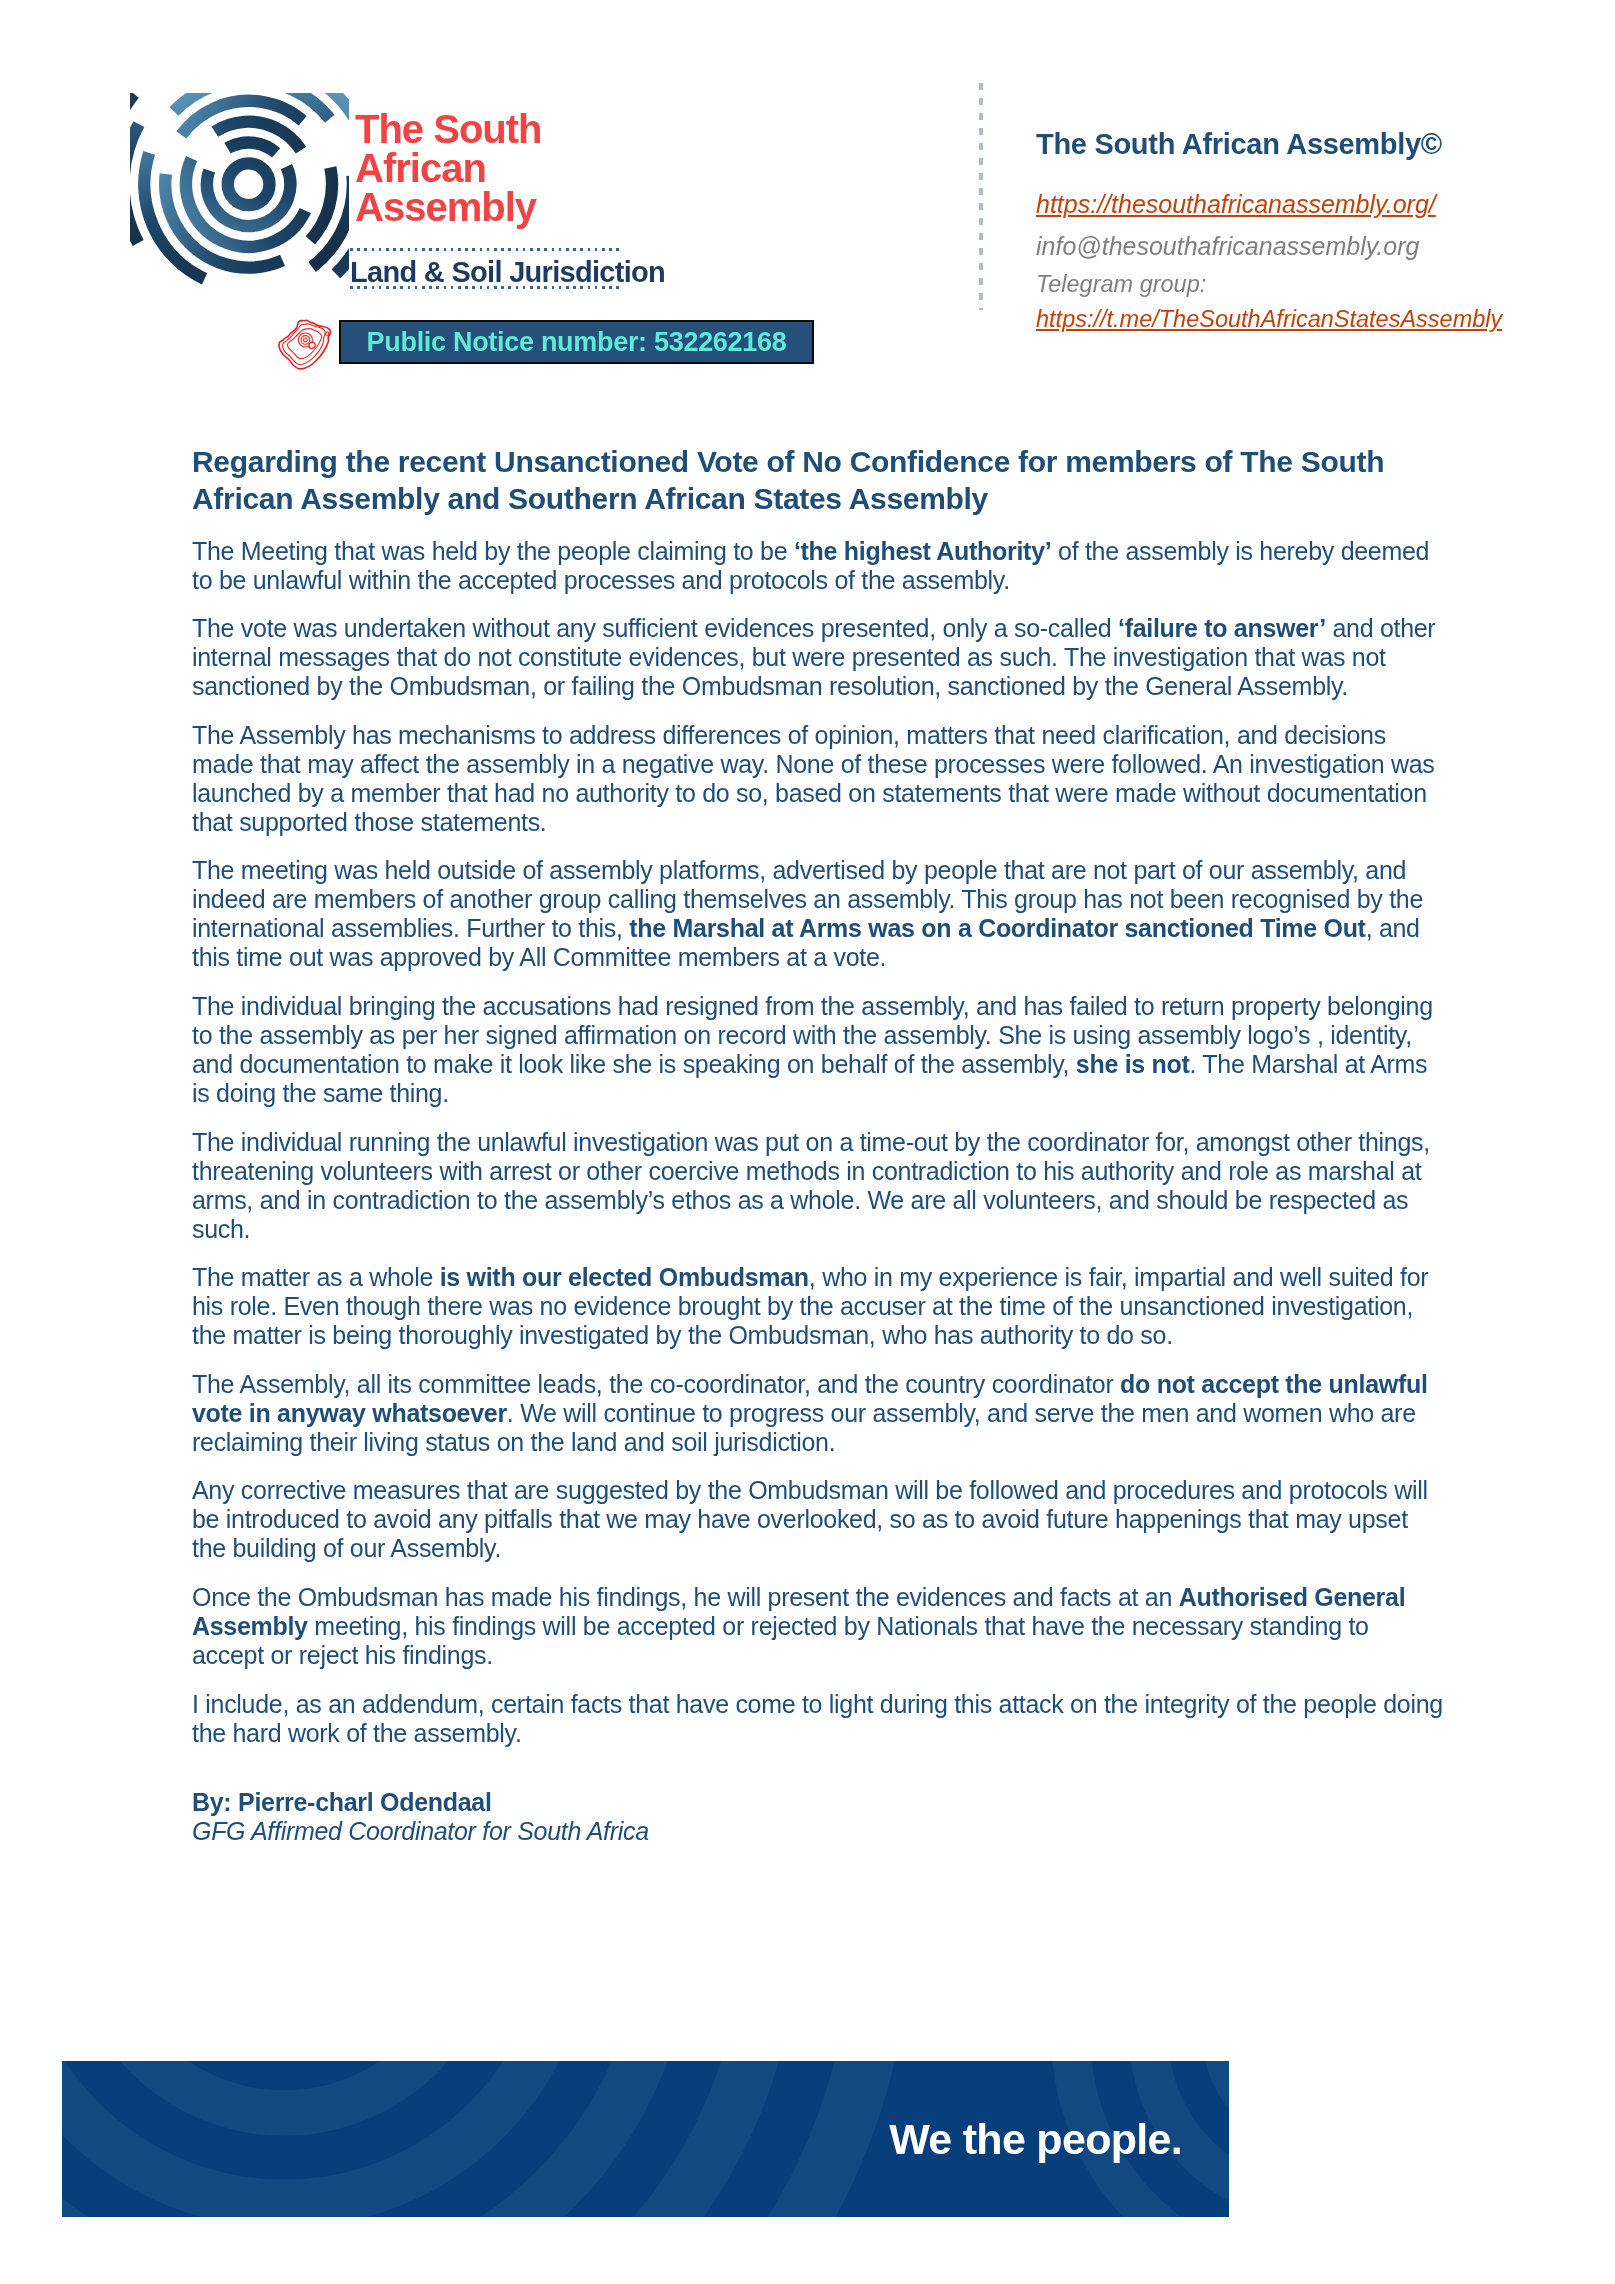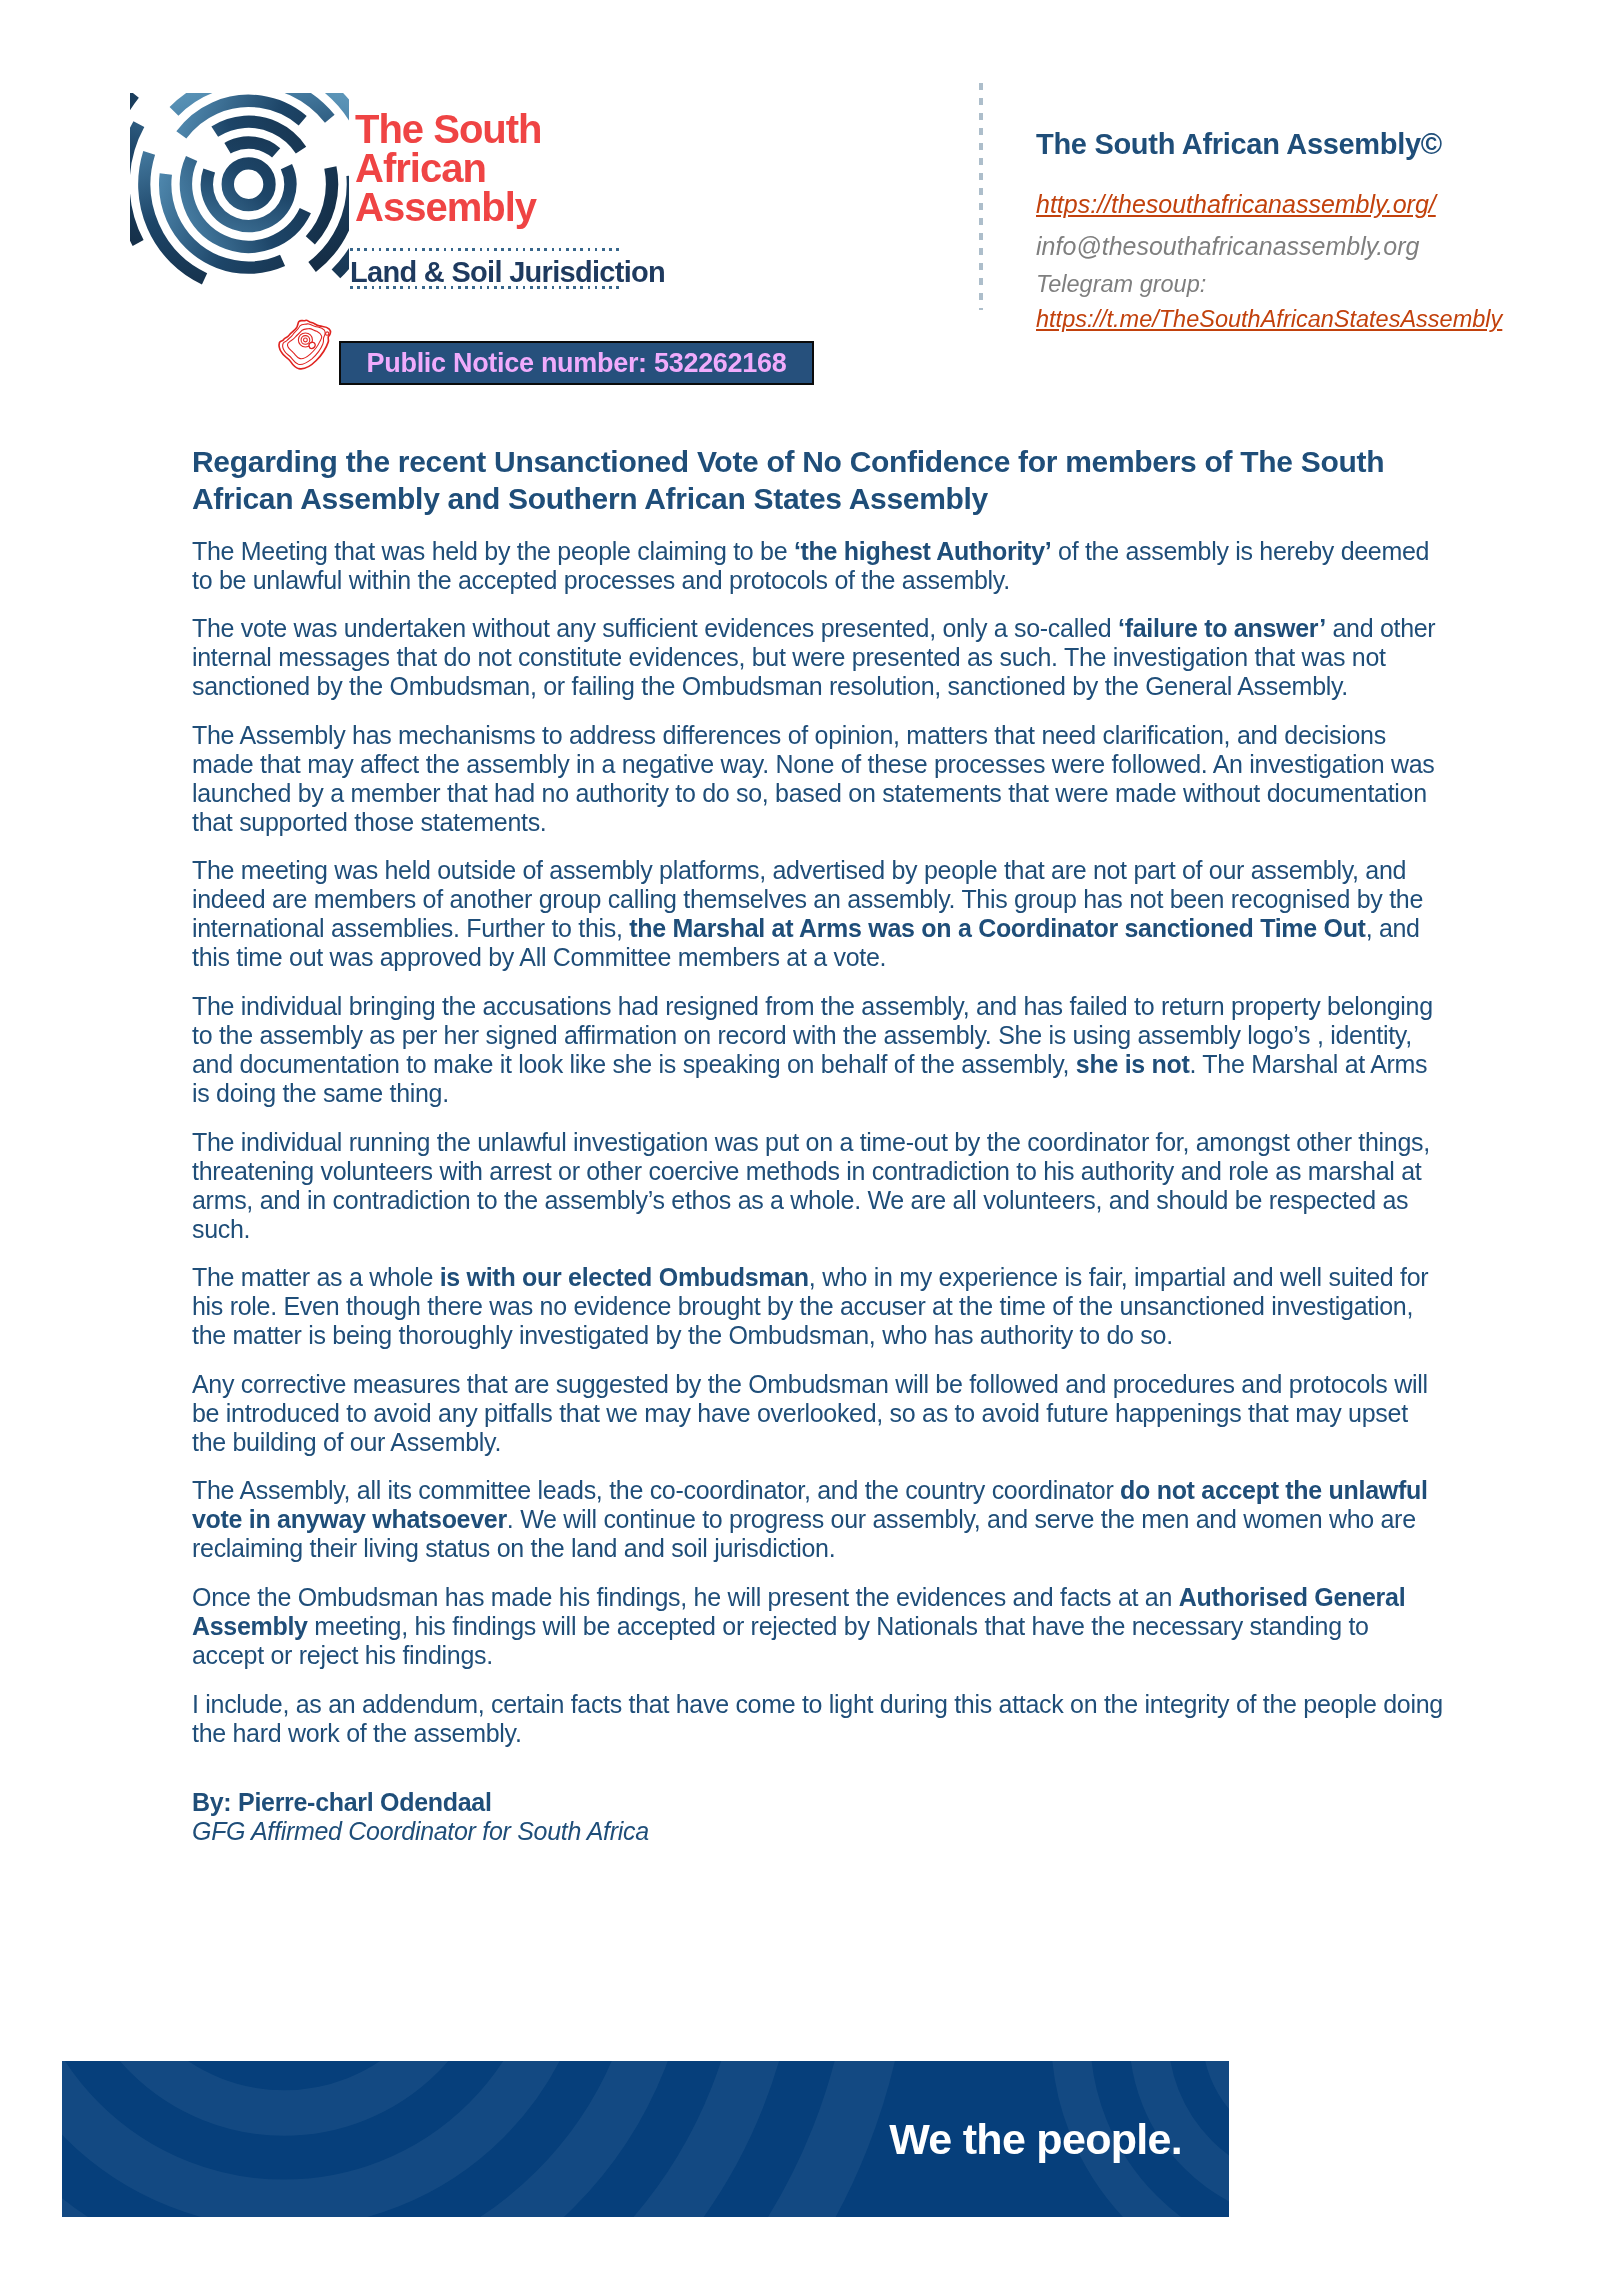--- a/index.html
+++ b/index.html
@@ -24,21 +24,21 @@
   .h-dots.d2{top:286px;}
   .logo-sub{
     position:absolute;left:350px;top:256px;
     color:#1E3A5F;font-weight:bold;font-size:29px;letter-spacing:-0.7px;
   }
   .red-map{position:absolute;left:274px;top:317px;width:65px;height:60px;}
   .notice-banner{
     position:absolute;left:339px;top:320px;width:475px;height:44px;
     background:#26507C;border:2.6px solid #0b0b0b;box-sizing:border-box;
     display:flex;align-items:center;justify-content:center;
-    color:#f0abfc;font-weight:bold;font-size:27px;letter-spacing:-0.3px;margin-top:21px;
+    color:#5eead4;font-weight:bold;font-size:27px;letter-spacing:-0.3px;
   }
   .v-dots{
     position:absolute;left:979px;top:83px;width:3.9px;height:227px;
     background:repeating-linear-gradient(180deg,#ADBECB 0 7.2px,transparent 7.2px 15px);
   }
   .contact{position:absolute;left:1036px;top:128px;width:456px;color:#1F4E79;}
   .contact-title{font-weight:bold;font-size:29px;letter-spacing:-0.3px;}
   .contact a{display:inline-block;color:#c2410c;font-style:italic;text-decoration:underline;}
   .contact .site{font-size:25px;margin-top:29px;}
   .contact .email{color:#7F7F7F;font-style:italic;font-size:25px;margin-top:13px;}
@@ -134,22 +134,22 @@
       <div>African Assembly and Southern African States Assembly</div>
     </div>
     <div>
         <p><span>The Meeting that was held by the people claiming to be </span><span class="b">‘the highest Authority’</span><span> of the assembly is hereby deemed to be unlawful within the accepted processes and protocols of the assembly.</span></p>
         <p><span>The vote was undertaken without any sufficient evidences presented, only a so-called </span><span class="b">‘failure to answer’</span><span> and other internal messages that do not constitute evidences, but were presented as such. The investigation that was not sanctioned by the Ombudsman, or failing the Ombudsman resolution, sanctioned by the General Assembly.</span></p>
         <p><span>The Assembly has mechanisms to address differences of opinion, matters that need clarification, and decisions made that may affect the assembly in a negative way. None of these processes were followed. An investigation was launched by a member that had no authority to do so, based on statements that were made without documentation that supported those statements.</span></p>
         <p><span>The meeting was held outside of assembly platforms, advertised by people that are not part of our assembly, and indeed are members of another group calling themselves an assembly. This group has not been recognised by the international assemblies. Further to this, </span><span class="b">the Marshal at Arms was on a Coordinator sanctioned Time Out</span><span>, and this time out was approved by All Committee members at a vote.</span></p>
         <p><span>The individual bringing the accusations had resigned from the assembly, and has failed to return property belonging to the assembly as per her signed affirmation on record with the assembly. She is using assembly logo’s , identity, and documentation to make it look like she is speaking on behalf of the assembly, </span><span class="b">she is not</span><span>. The Marshal at Arms is doing the same thing.</span></p>
         <p><span>The individual running the unlawful investigation was put on a time-out by the coordinator for, amongst other things, threatening volunteers with arrest or other coercive methods in contradiction to his authority and role as marshal at arms, and in contradiction to the assembly’s ethos as a whole. We are all volunteers, and should be respected as such.</span></p>
         <p><span>The matter as a whole </span><span class="b">is with our elected Ombudsman</span><span>, who in my experience is fair, impartial and well suited for his role. Even though there was no evidence brought by the accuser at the time of the unsanctioned investigation, the matter is being thoroughly investigated by the Ombudsman, who has authority to do so.</span></p>
+        <p><span>The Assembly, all its committee leads, the co-coordinator, and the country coordinator </span><span class="b">do not accept the unlawful vote in anyway whatsoever</span><span>. We will continue to progress our assembly, and serve the men and women who are reclaiming their living status on the land and soil jurisdiction.</span></p>
         <p><span>Any corrective measures that are suggested by the Ombudsman will be followed and procedures and protocols will be introduced to avoid any pitfalls that we may have overlooked, so as to avoid future happenings that may upset the building of our Assembly.</span></p>
-        <p><span>The Assembly, all its committee leads, the co-coordinator, and the country coordinator </span><span class="b">do not accept the unlawful vote in anyway whatsoever</span><span>. We will continue to progress our assembly, and serve the men and women who are reclaiming their living status on the land and soil jurisdiction.</span></p>
         <p><span>Once the Ombudsman has made his findings, he will present the evidences and facts at an </span><span class="b">Authorised General Assembly</span><span> meeting, his findings will be accepted or rejected by Nationals that have the necessary standing to accept or reject his findings.</span></p>
         <p><span>I include, as an addendum, certain facts that have come to light during this attack on the integrity of the people doing the hard work of the assembly.</span></p>
       </div>
     <div class="signature">
       <div class="sig-by">By: Pierre-charl Odendaal</div>
       <div class="sig-role1">GFG Affirmed Coordinator for South Africa</div>
     </div>
   </div>
 
   <div class="footer-band">

